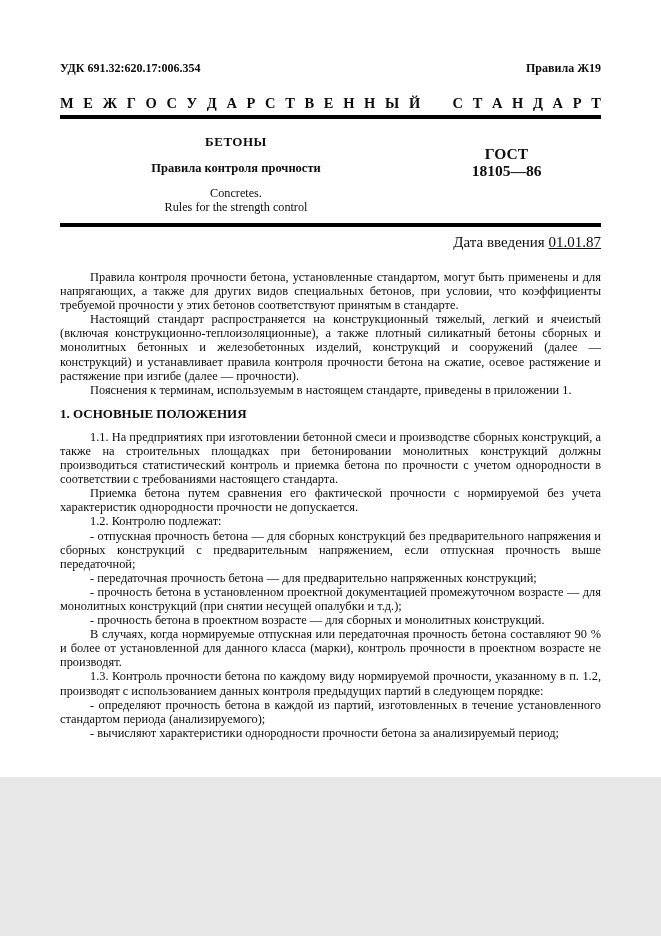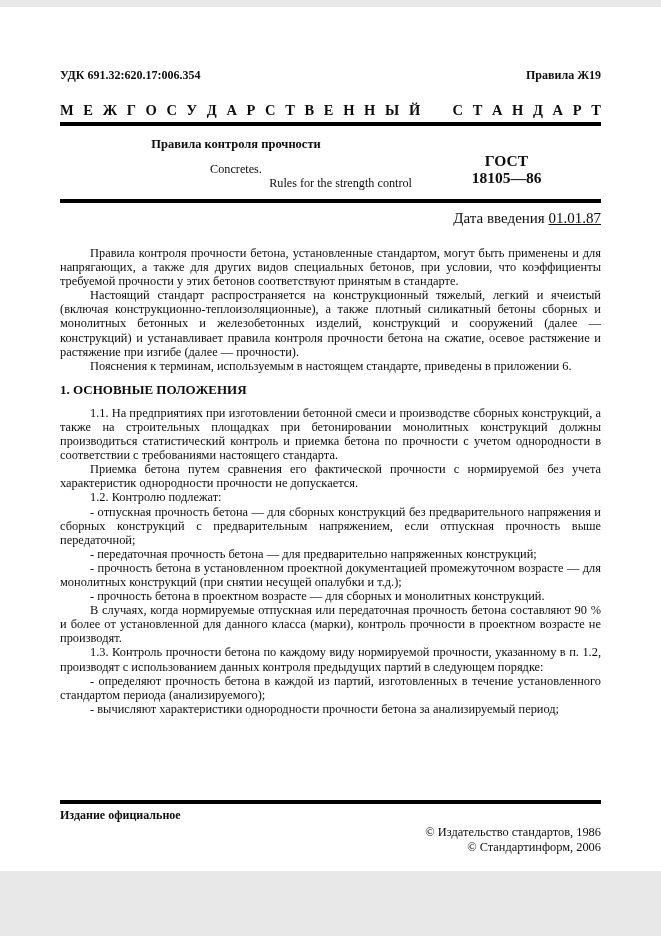--- a/index.html
+++ b/index.html
@@ -1,20 +1,20 @@
 <!DOCTYPE html>
 <html><head>
 <meta charset="utf-8">
 <style>
   html, body { margin: 0; padding: 0; background: #e8e8e8; }
   .page {
     position: relative;
     width: 661px;
-    height: 864px;
-    margin: 7px auto;
+    height: 777px;
+    margin: 0 auto;
     background: #ffffff;
     color: #0d0d0d;
     font-family: "Liberation Serif", serif;
     box-sizing: border-box;
     padding: 61px 60px 0 60px;
     overflow: hidden;
   }
   
   .meta-row {
     display: flex;
@@ -53,21 +53,21 @@
   .doc-subtitle {
     margin-top: 11px;
     font-size: 12.5px;
     font-weight: bold;
   }
   .doc-title-en {
     margin-top: 10px;
     font-size: 12.2px;
     line-height: 14px;
   }
-  .doc-subtitle-en { font-size: 12.2px; line-height: 14px; text-align: right; }
+  .doc-subtitle-en { font-size: 12.2px; line-height: 14px; }
   .title-right {
     flex: 1;
     text-align: center;
   }
   .gost-block {
     margin-top: 26px;
     font-size: 15.5px;
     font-weight: bold;
     line-height: 17px;
   }
@@ -129,20 +129,21 @@
     <span>УДК 691.32:620.17:006.354</span>
     <span>Правила Ж19</span>
   </div>
 
   <div class="std-heading"><span>М</span><span>Е</span><span>Ж</span><span>Г</span><span>О</span><span>С</span><span>У</span><span>Д</span><span>А</span><span>Р</span><span>С</span><span>Т</span><span>В</span><span>Е</span><span>Н</span><span>Н</span><span>Ы</span><span>Й</span><span class="ls-space"></span><span>С</span><span>Т</span><span>А</span><span>Н</span><span>Д</span><span>А</span><span>Р</span><span>Т</span></div>
 
   <div class="rule"></div>
 
   <div class="title-row">
     <div class="title-left">
+      <div class="doc-title">БЕТОНЫ</div>
       <div class="doc-subtitle">Правила контроля прочности</div>
       <div class="doc-title-en">Concretes.</div>
       <div class="doc-subtitle-en">Rules for the strength control</div>
     </div>
     <div class="title-right">
       <div class="gost-block">
         <div>ГОСТ</div>
         <div>18105—86</div>
       </div>
     </div>
@@ -153,21 +154,21 @@
 
   <div class="intro-date">
     <span>Дата введения</span>
     <span> </span>
     <span class="date-value">01.01.87</span>
   </div>
 
   <div class="body-text">
     <p>Правила контроля прочности бетона, установленные стандартом, могут быть применены и для напрягающих, а также для других видов специальных бетонов, при условии, что коэффициенты требуемой прочности у этих бетонов соответствуют принятым в стандарте.</p>
     <p>Настоящий стандарт распространяется на конструкционный тяжелый, легкий и ячеистый (включая конструкционно-теплоизоляционные), а также плотный силикатный бетоны сборных и монолитных бетонных и железобетонных изделий, конструкций и сооружений (далее — конструкций) и устанавливает правила контроля прочности бетона на сжатие, осевое растяжение и растяжение при изгибе (далее — прочности).</p>
-    <p>Пояснения к терминам, используемым в настоящем стандарте, приведены в приложении 6.</p>
+    <p>Пояснения к терминам, используемым в настоящем стандарте, приведены в приложении 1.</p>
 
     <div class="section-heading">1. ОСНОВНЫЕ ПОЛОЖЕНИЯ</div>
 
     <p>1.1. На предприятиях при изготовлении бетонной смеси и производстве сборных конструкций, а также на строительных площадках при бетонировании монолитных конструкций должны производиться статистический контроль и приемка бетона по прочности с учетом однородности в соответствии с требованиями настоящего стандарта.</p>
     <p>Приемка бетона путем сравнения его фактической прочности с нормируемой без учета характеристик однородности прочности не допускается.</p>
     <p>1.2. Контролю подлежат:</p>
     <p>- отпускная прочность бетона — для сборных конструкций без предварительного напряжения и сборных конструкций с предварительным напряжением, если отпускная прочность выше передаточной;</p>
     <p>- передаточная прочность бетона — для предварительно напряженных конструкций;</p>
     <p>- прочность бетона в установленном проектной документацией промежуточном возрасте — для монолитных конструкций (при снятии несущей опалубки и т.д.);</p>
     <p>- прочность бетона в проектном возрасте — для сборных и монолитных конструкций.</p>

